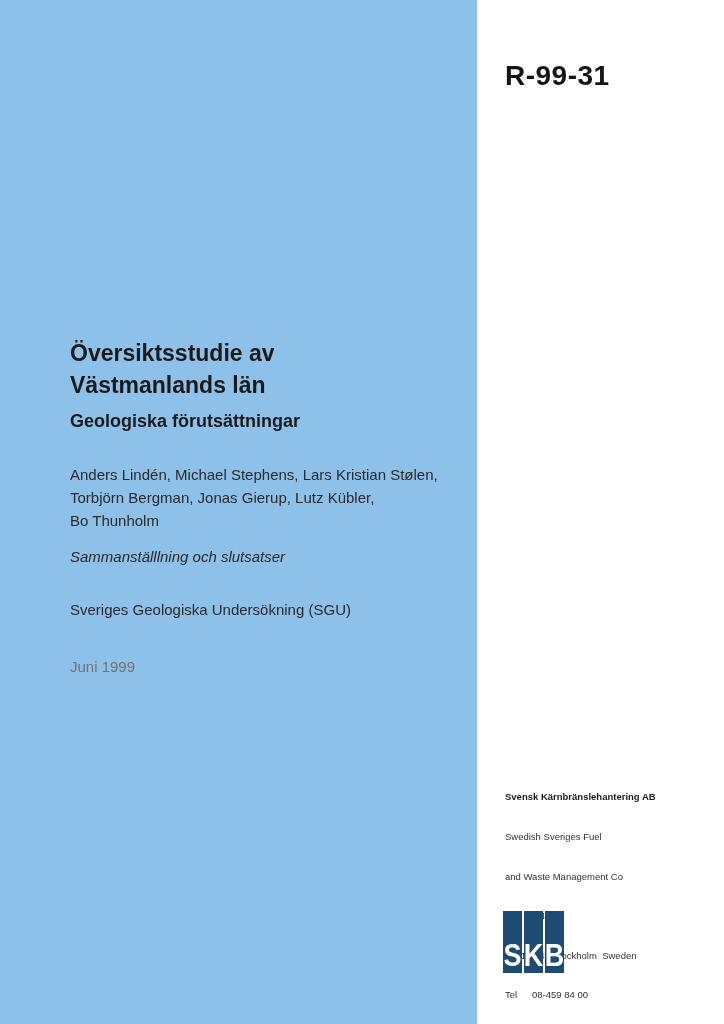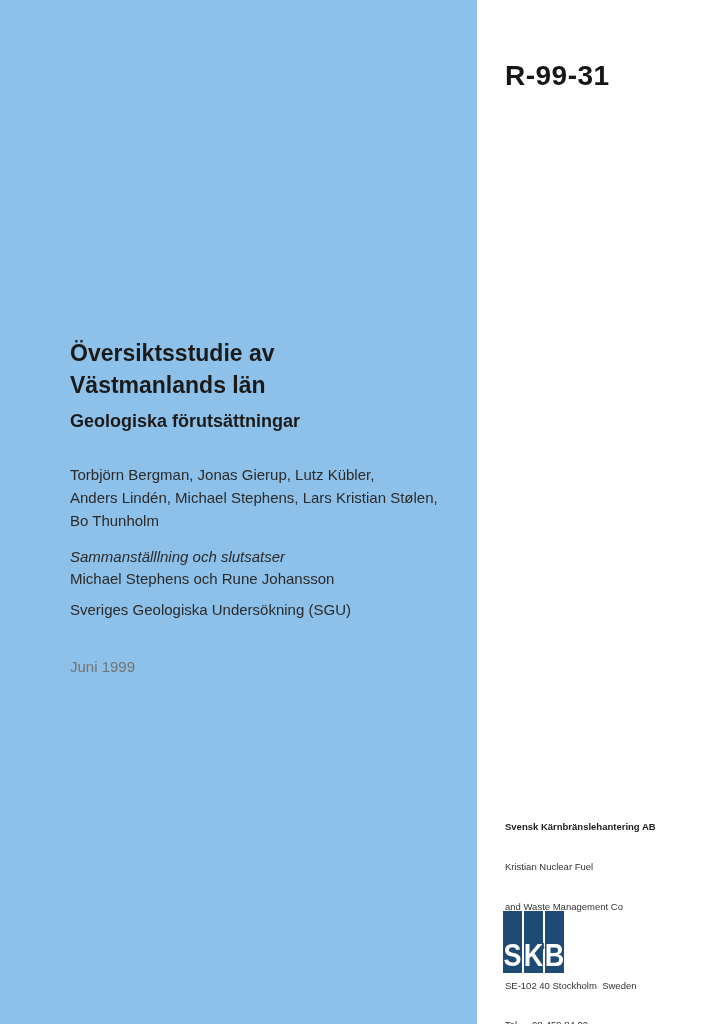--- a/index.html
+++ b/index.html
@@ -99,21 +99,20 @@
     top: 764px;
     width: 210px;
     font-size: 9.5px;
     line-height: 13.2px;
     color: #333333;
     white-space: pre;
   }
   .address-company {
     font-weight: bold;
     color: #1c1c1c;
-    margin-top: 30px;
   }
   .addr-row {
     display: flex;
   }
   .addr-label {
     width: 27px;
     flex: 0 0 27px;
   }
   .skb-logo {
     position: absolute;
@@ -152,37 +151,36 @@
 
   <div class="report-number">R-99-31</div>
 
   <div class="title-block">
     <div class="title-line">Översiktsstudie av</div>
     <div class="title-line">Västmanlands län</div>
     <div class="subtitle">Geologiska förutsättningar</div>
   </div>
 
   <div class="authors-block">
+    <div>Anders Lindén, Michael Stephens, Lars Kristian Stølen,</div>
     <div>Torbjörn Bergman, Jonas Gierup, Lutz Kübler,</div>
-    <div>Anders Lindén, Michael Stephens, Lars Kristian Stølen,</div>
     <div>Bo Thunholm</div>
   </div>
 
   <div class="compilation-block">
     <div class="compilation-label">Sammanställlning och slutsatser</div>
-    <div>Michael Stephens och Rune Johansson</div>
   </div>
 
   <div class="organization">Sveriges Geologiska Undersökning (SGU)</div>
 
   <div class="date">Juni 1999</div>
 
   <div class="address-block">
     <div class="address-company">Svensk Kärnbränslehantering AB</div>
-    <div>Kristian Nuclear Fuel</div>
+    <div>Swedish Sveriges Fuel</div>
     <div>and Waste Management Co</div>
     <div>Box 5864</div>
     <div>SE-102 40 Stockholm  Sweden</div>
     <div class="addr-row">
       <span class="addr-label">Tel</span>
       <span>08-459 84 00</span>
     </div>
     
     
     

